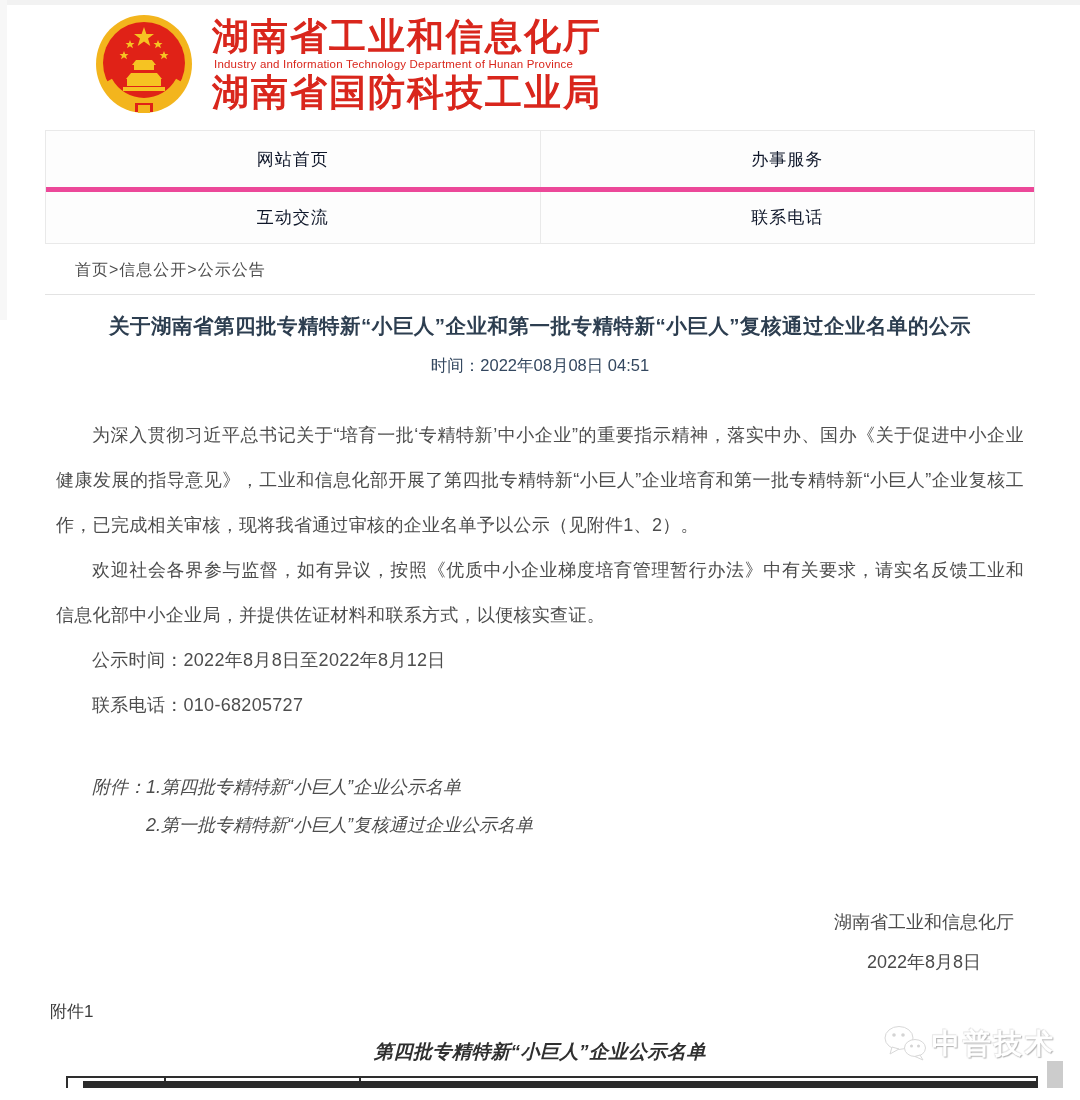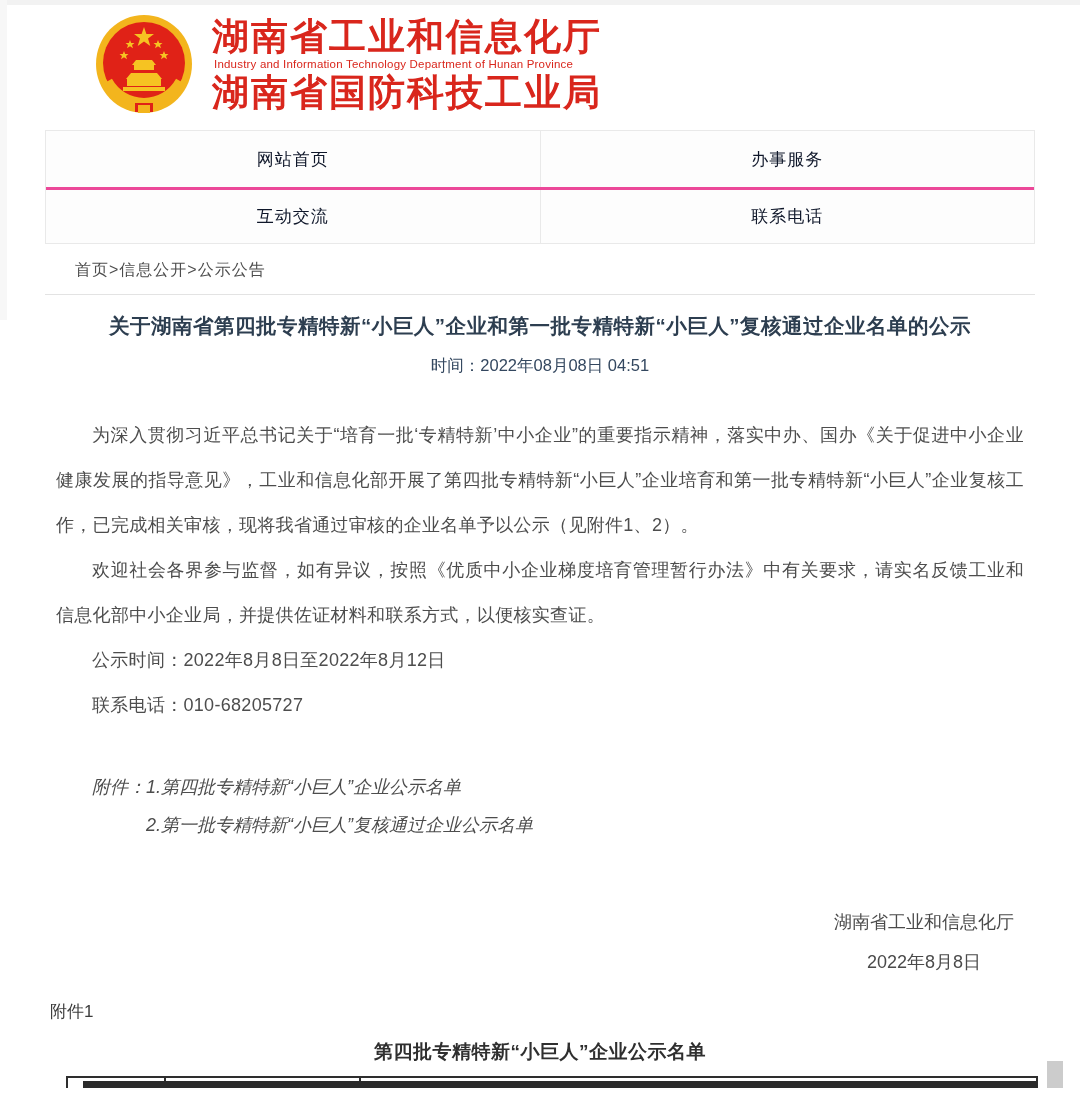--- a/index.html
+++ b/index.html
@@ -16,21 +16,21 @@
   .site-header { display:flex; align-items:flex-start; padding:13px 0 0 92px; height:128px; }
   .emblem { width:104px; height:104px; flex:0 0 auto; }
   .org-block { margin-left:16px; padding-top:5px; color:#d9261c; }
   .org-line1 { font-size:37px; font-weight:bold; letter-spacing:2px; line-height:1.0; }
   .org-en { font-size:11.5px; letter-spacing:0.2px; margin:4px 0 3px 2px; line-height:1.0; }
   .org-line2 { font-size:37px; font-weight:bold; letter-spacing:2px; line-height:1.0; }
 
   
   .nav { margin:2px 45px 0 45px; border:1px solid #e9e9e9; background:#fdfdfd; }
   .nav-row { display:flex; height:56px; }
-  .nav-row + .nav-row { border-top:3px solid #ec4899;justify-content:center; }
+  .nav-row + .nav-row { border-top:5px solid #ec4899;justify-content:center; }
   .nav-cell {
     flex:1; display:flex; align-items:center; justify-content:center;
     font-size:17px; color:#0f172a; cursor:pointer; letter-spacing:1px;
   }
   .nav-cell + .nav-cell { border-left:1px solid #e9e9e9; }
 
   
   .breadcrumb-bar { margin:16px 45px 0 45px; padding:0 0 13px 30px; border-bottom:1px solid #e3e3e3; }
   .breadcrumb { font-size:16px; color:#4d4d4d; letter-spacing:1px; }
 
@@ -49,21 +49,21 @@
   .attachments { margin-top:40px; padding:0 12px; color:#4d4d4d; font-size:18px; line-height:38px; }
   .att-row { display:flex;font-style:italic; }
   .att-label { flex:0 0 auto; margin-left:2em; white-space:pre; }
   .att-items { flex:1; }
 
   .signature { margin-top:58px; text-align:right; padding-right:22px; }
   .signature-inner { display:inline-block; text-align:center; color:#4a4a4a; font-size:18px; line-height:40px; }
 
   
   .annex-label { margin:18px 0 0 50px; padding:0; font-size:17px; color:#3c3c3c; }
-  .annex-title { margin-top:16px; text-align:center; font-size:19px; font-weight:bold; color:#2f2f2f; letter-spacing:0.5px; }
+  .annex-title { margin-top:16px; text-align:center; font-size:19px; font-weight:bold; color:#2f2f2f; letter-spacing:0.5px;font-style:italic; }
   .annex-table {
     margin:11px auto 0 66px; border-collapse:collapse; width:970px; table-layout:fixed;
     font-size:17px; color:#3f3f3f;
   }
   .annex-table th, .annex-table td { border:2px solid #2e2e2e; height:40px; text-align:center; font-weight:normal; background:#fff; }
   .annex-table thead th { border-bottom:3px solid #2e2e2e; }
   .col-no { width:98px; } .col-prov { width:195px; } .col-name { width:677px; }
 
   
   .cutoff-bar { position:absolute; left:83px; right:43px; bottom:0; height:7px; background:#2b2b2b; }
@@ -163,16 +163,29 @@
     <thead>
       <tr>
         <th class="col-no">序号</th>
         <th class="col-prov">省(区、市)</th>
         <th class="col-name">企业名称</th>
       </tr>
     </thead>
 
   </table>
 
+  <div class="watermark">
+    <svg class="wm-icon" viewBox="0 0 46 40">
+      <ellipse cx="17" cy="14" rx="14" ry="11.5" fill="#ffffff" stroke="#d6d6d6" stroke-width="1"></ellipse>
+      <polygon points="10,23 8,30 17,25" fill="#ffffff" stroke="#d6d6d6" stroke-width="1"></polygon>
+      <circle cx="12" cy="11" r="1.8" fill="#d2d2d2"></circle>
+      <circle cx="21" cy="11" r="1.8" fill="#d2d2d2"></circle>
+      <ellipse cx="33" cy="24" rx="10.5" ry="8.5" fill="#ffffff" stroke="#d6d6d6" stroke-width="1"></ellipse>
+      <polygon points="38,31 41,36 33,32.5" fill="#ffffff" stroke="#d6d6d6" stroke-width="1"></polygon>
+      <circle cx="29.5" cy="22" r="1.5" fill="#d2d2d2"></circle>
+      <circle cx="36.5" cy="22" r="1.5" fill="#d2d2d2"></circle>
+    </svg>
+    <span class="wm-text">中普技术</span>
+  </div>
 
   <div class="cutoff-bar"></div>
   <div class="scroll-frag"></div>
 </div>
 
 </body></html>

